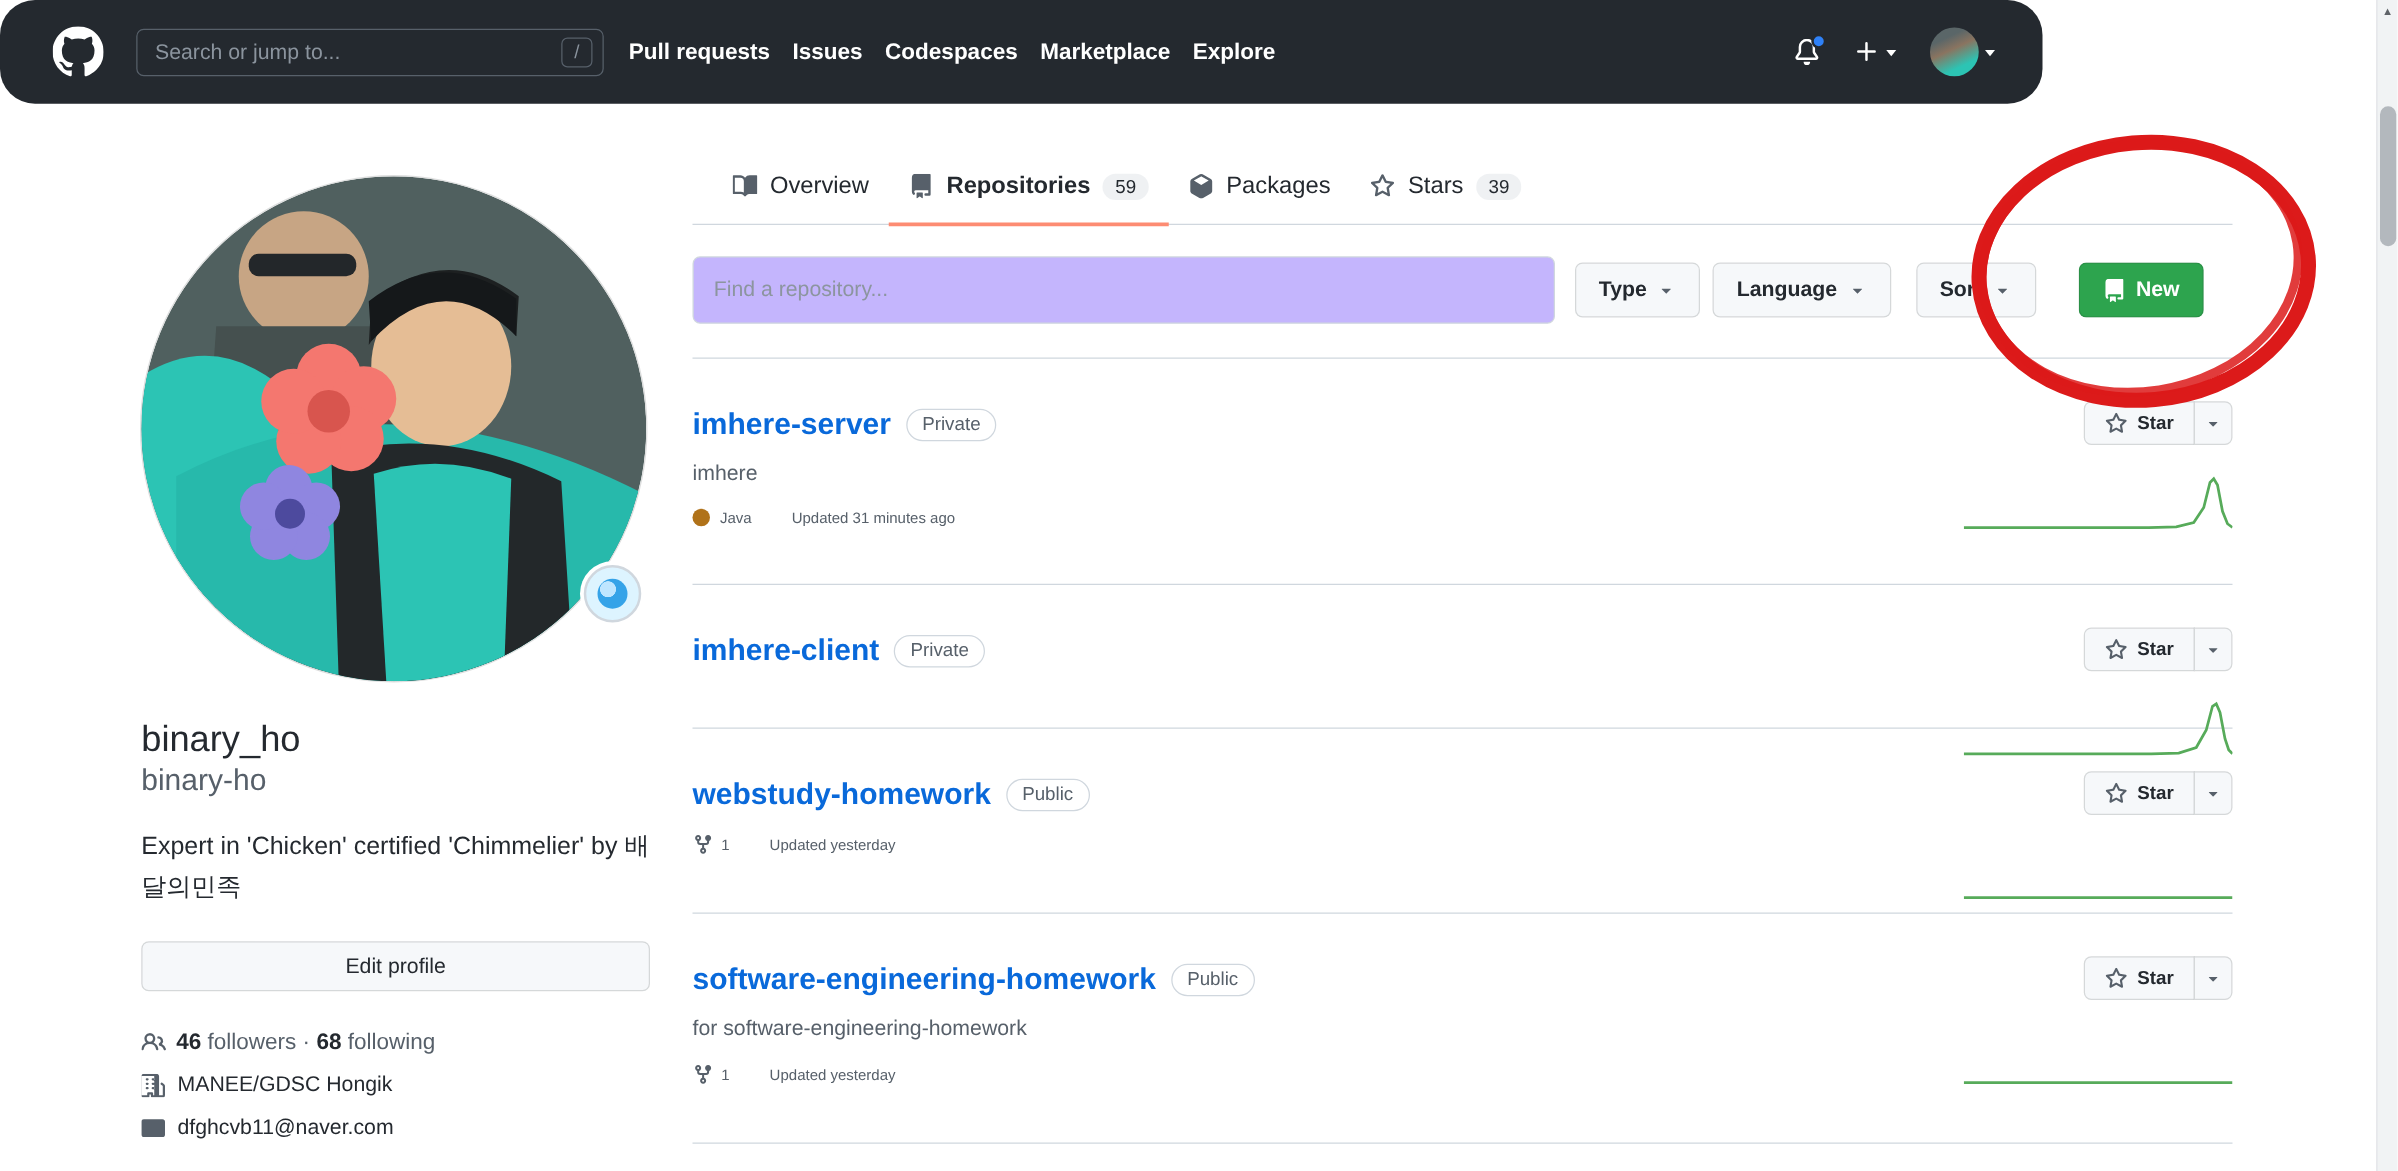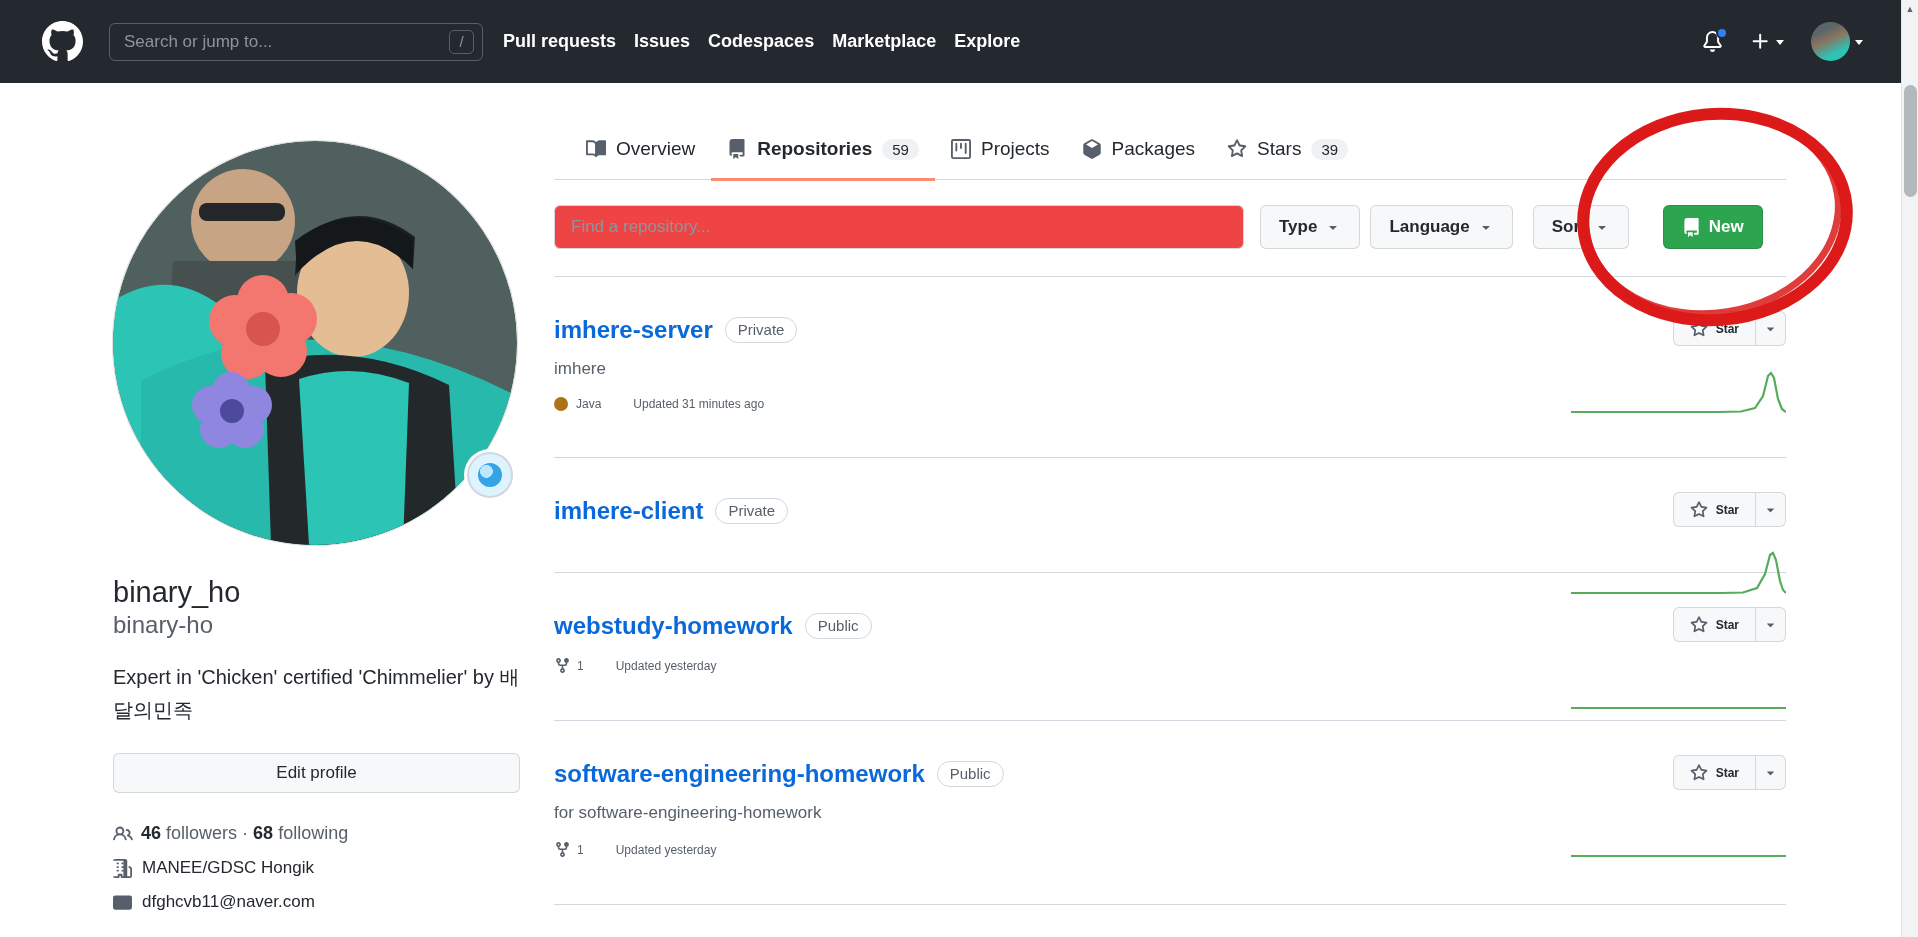--- a/index.html
+++ b/index.html
@@ -1,22 +1,22 @@
 <!DOCTYPE html>
 <html><head>
 <meta charset="utf-8">
 <style>
   * { margin:0; padding:0; box-sizing:border-box; }
   html,body { width:1918px; height:937px; overflow:hidden; background:#fff;
     font-family:"Liberation Sans","DejaVu Sans",sans-serif; color:#24292f; }
   .icon { display:inline-block; vertical-align:middle; fill:currentColor; flex:none; }
 
   
-  .navbar { position:absolute; top:0; left:0; width:1901px; height:83px; background:#24292f;
-    display:flex; align-items:center; padding:0 38px 0 42px; }
+  .navbar { position:absolute; top:0; left:0; width:1634px; height:83px; background:#24292f;
+    display:flex; align-items:center; padding:0 38px 0 42px;border-radius:28px; }
   .gh-logo { color:#fff; width:41px; height:41px; cursor:pointer; }
   .nav-search { position:relative; margin-left:26px; }
   .nav-search input { width:374px; height:38px; background:#24292f; border:1px solid #57606a;
     border-radius:6px; color:#c9d1d9; font-size:17px; padding:0 40px 0 14px; outline:none;
     font-family:inherit; }
   .nav-search input::placeholder { color:#8b949e; }
   .slash-key { position:absolute; right:9px; top:7px; width:25px; height:24px; border:1px solid #57606a;
     border-radius:5px; color:#8b949e; font-size:15px; display:flex; align-items:center; justify-content:center; }
   .nav-links { display:flex; margin-left:20px; gap:18px; }
   .nav-link { color:#fff; font-size:18px; font-weight:700; text-decoration:none; cursor:pointer; white-space:nowrap; }
@@ -57,22 +57,22 @@
   .main { position:absolute; left:554px; top:83px; width:1232px; }
   .tabs { display:flex; align-items:flex-end; height:97px; padding-left:16px; border-bottom:1px solid #d0d7de; }
   .tab { display:flex; align-items:center; gap:10px; padding:18px 16px; font-size:19px; color:#24292f;
     cursor:pointer; border-bottom:3px solid transparent; margin-bottom:-2px; white-space:nowrap; }
   .tab .icon { width:20px; height:20px; color:#57606a; }
   .tab.active { font-weight:600; border-bottom-color:#fd8c73; }
   .tab-count { background:rgba(175,184,193,0.2); border-radius:2em; padding:2px 10px; font-size:15px;
     font-weight:400; color:#24292f; }
 
   .filter-row { margin-top:25px; display:flex; align-items:center; }
-  .find-input { width:690px; height:44px; border:1px solid #d0d7de; border-radius:6px; padding:0 16px;
-    font-size:17px; color:#24292f; outline:none; font-family:inherit; background:#ef4444; }
+  .find-input { width:690px; height:54px; border:1px solid #d0d7de; border-radius:6px; padding:0 16px;
+    font-size:17px; color:#24292f; outline:none; font-family:inherit; background:#c4b5fd; }
   .find-input::placeholder { color:#8c959f; }
   .btn { height:44px; display:inline-flex; align-items:center; gap:8px; padding:0 18px;
     background:#f6f8fa; border:1px solid rgba(27,31,36,0.15); border-radius:6px;
     font-size:17px; font-weight:600; color:#24292f; cursor:pointer; font-family:inherit; white-space:nowrap; }
   .btn .icon { width:16px; height:16px; color:#57606a; }
   .btn-type { margin-left:16px; } .btn-language { margin-left:10px; }
   .btn-sort { margin-left:20px; } 
   .btn-new { margin-left:34px; background:#2da44e; color:#fff; border-color:rgba(27,31,36,0.15); }
   .btn-new .icon { width:19px; height:19px; color:#fff; }
 
@@ -86,21 +86,21 @@
   .repo-desc { margin-top:12px; font-size:17px; color:#57606a; line-height:24px; }
   .repo-meta { margin-top:16px; display:flex; align-items:center; gap:8px; font-size:12px; color:#57606a; }
   .lang-dot { width:14px; height:14px; border-radius:50%; display:inline-block; }
   .dot-java { background:#b07219; } .dot-js { background:#f1e05a; }
   .meta-updated { margin-left:24px; }
   .fork-meta { display:flex; align-items:center; gap:6px; }
   .fork-meta .icon { width:17px; height:17px; }
   .repo-side { position:absolute; right:0; top:34px; width:215px; display:flex; flex-direction:column; align-items:flex-end; }
   .star-group { display:flex; height:35px; }
   .btn-star { display:flex; align-items:center; gap:8px; padding:0 16px; background:#f6f8fa;
-    border:1px solid rgba(27,31,36,0.15); border-radius:6px 0 0 6px; font-size:12px; font-weight:600;
+    border:1px solid rgba(27,31,36,0.15); border-radius:6px 0 0 6px; font-size:15px; font-weight:600;
     color:#24292f; cursor:pointer; font-family:inherit; }
   .btn-star .icon { width:18px; height:18px; color:#57606a; }
   .btn-star-caret { width:31px; display:flex; align-items:center; justify-content:center;
     background:#f6f8fa; border:1px solid rgba(27,31,36,0.15); border-left:1px solid rgba(27,31,36,0.15);
     margin-left:-1px; border-radius:0 6px 6px 0; cursor:pointer; color:#57606a; }
   .btn-star-caret .icon { width:15px; height:15px; }
   .spark { margin-top:20px; }
 
   
   .red-circle { position:absolute; left:1565px; top:100px; width:300px; height:235px; pointer-events:none; z-index:50; }
@@ -277,26 +277,20 @@
     </div>
     <div class="tab active">
       <svg class="icon">
           <use href="#i-repo"></use>
         </svg>
       <span>Repositories</span>
       <span class="tab-count">59</span>
     </div>
     <div class="tab">
       <svg class="icon">
-          <use href="#i-project"></use>
-        </svg>
-      <span>Projects</span>
-    </div>
-    <div class="tab">
-      <svg class="icon">
           <use href="#i-package"></use>
         </svg>
       <span>Packages</span>
     </div>
     <div class="tab">
       <svg class="icon">
           <use href="#i-star"></use>
         </svg>
       <span>Stars</span>
       <span class="tab-count">39</span>

